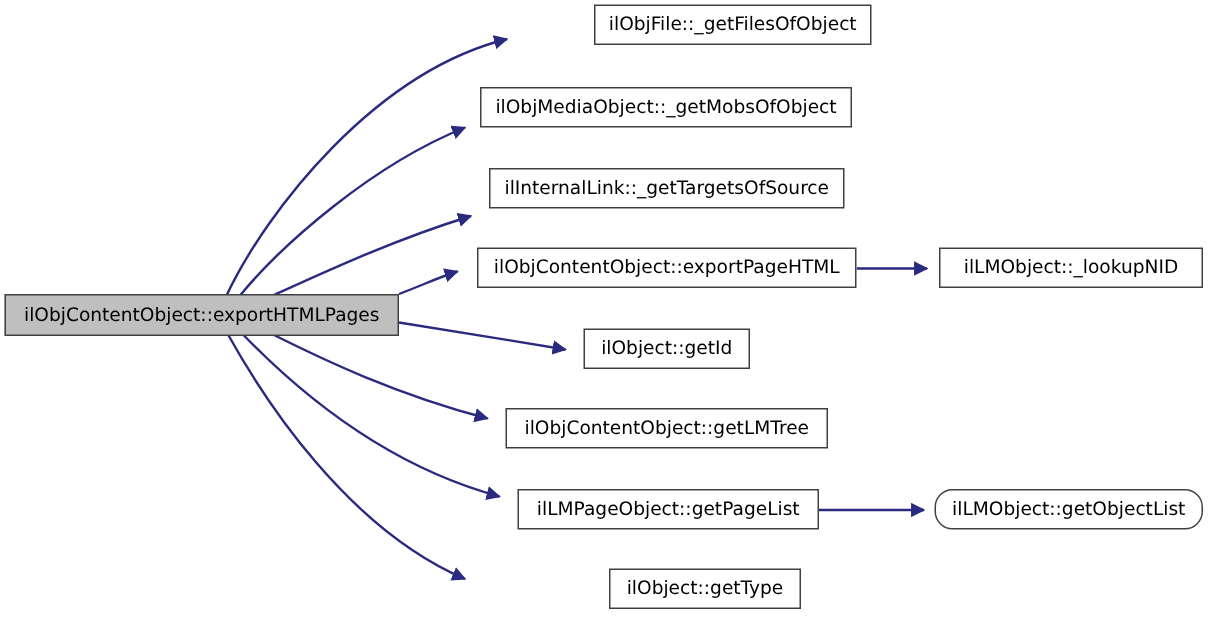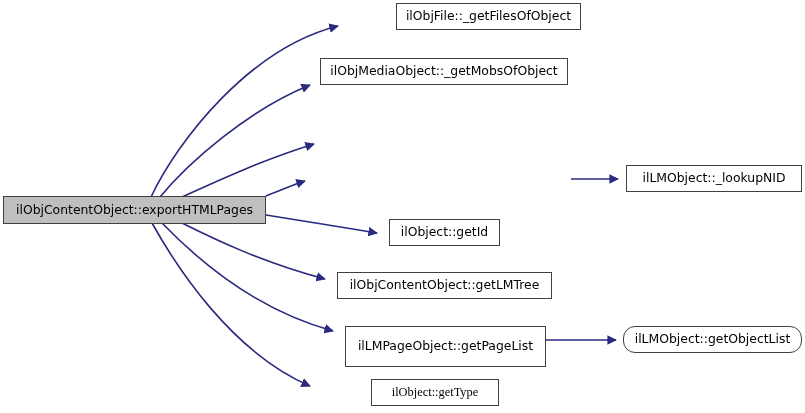--- a/index.html
+++ b/index.html
@@ -76,35 +76,41 @@
   </div>
 
   <div class="node" style="left:351px; top:3px; width:185px; height:27px;margin-left:45px;">
     <span class="label">ilObjFile::_getFilesOfObject</span>
   </div>
 
   <div class="node" style="left:320px; top:58px; width:248px; height:27px;">
     <span class="label">ilObjMediaObject::_getMobsOfObject</span>
   </div>
 
+  <div class="node" style="left:326px; top:112px; width:237px; height:27px;">
+    <span class="label">ilInternalLink::_getTargetsOfSource</span>
+  </div>
 
+  <div class="node" style="left:318px; top:165px; width:253px; height:27px;">
+    <span class="label">ilObjContentObject::exportPageHTML</span>
+  </div>
 
   <div class="node" style="left:389px; top:219px; width:111px; height:27px;text-align:center;">
     <span class="label">ilObject::getId</span>
   </div>
 
   <div class="node" style="left:337px; top:272px; width:215px; height:27px;">
     <span class="label">ilObjContentObject::getLMTree</span>
   </div>
 
-  <div class="node" style="left:345px; top:326px; width:201px; height:41px;">
+  <div class="node" style="left:345px; top:326px; width:201px; height:27px;">
     <span class="label">ilLMPageObject::getPageList</span>
   </div>
 
-  <div class="node" style="left:371px; top:379px; width:128px; height:27px;font-family:Liberation Serif, serif;">
+  <div class="node" style="left:406px; top:379px; width:128px; height:27px;">
     <span class="label">ilObject::getType</span>
   </div>
 
   <div class="node" style="left:626px; top:165px; width:176px; height:27px;">
     <span class="label">ilLMObject::_lookupNID</span>
   </div>
 
   <div class="node" style="left:623px; top:326px; width:179px; height:27px;border-radius:12px;">
     <span class="label">ilLMObject::getObjectList</span>
   </div>

